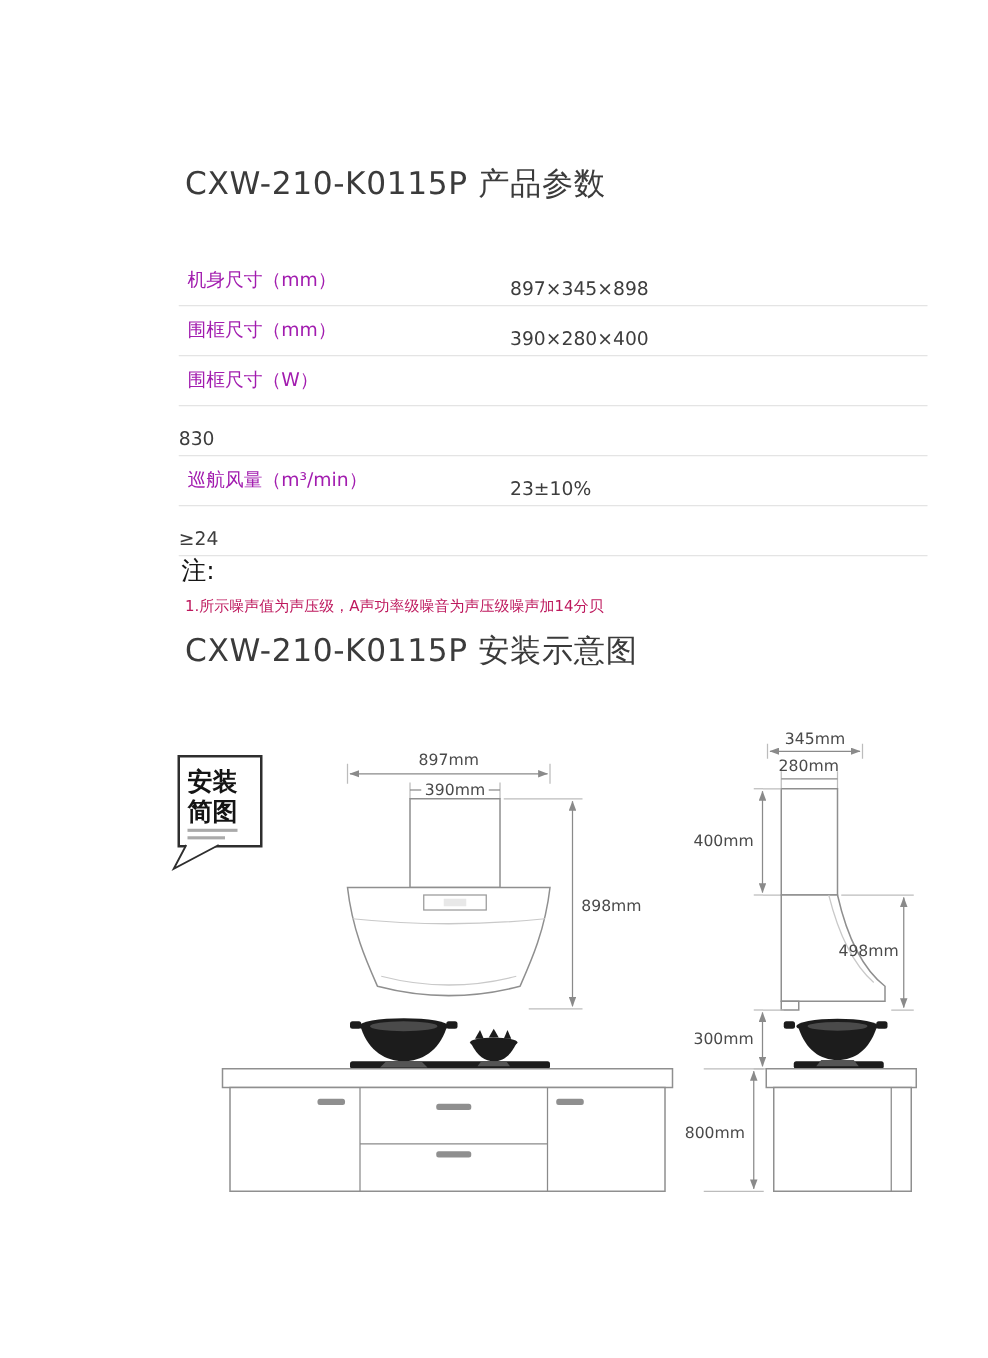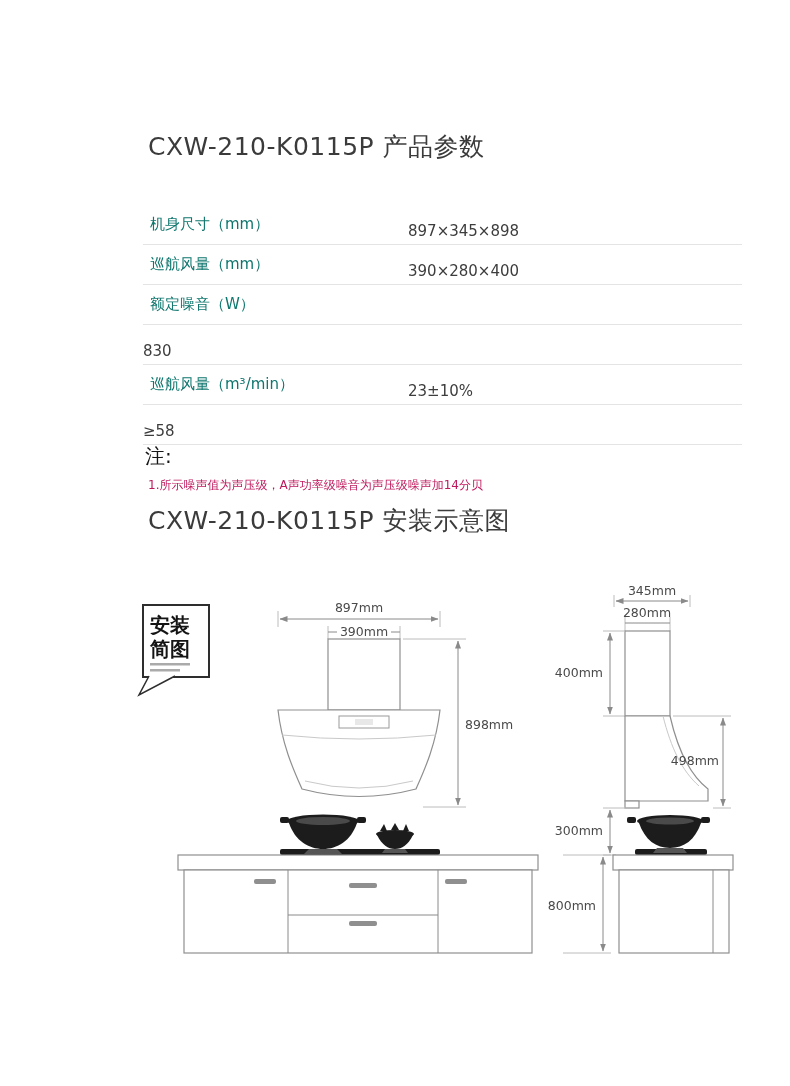--- a/index.html
+++ b/index.html
@@ -5,21 +5,21 @@
   html,body{margin:0;padding:0;background:#ffffff;}
   body{font-family:"DejaVu Sans","Liberation Sans",sans-serif;color:#3d3d3d;}
   .page{position:relative;width:694px;height:1086px;background:#ffffff;overflow:hidden;margin:0 auto;}
 
   .sec-title{position:absolute;left:100px;margin:0;font-size:25px;font-weight:400;color:#3b3b3b;letter-spacing:0.5px;}
   .t1{top:130px;}
   .t2{top:504px;}
 
   .spec-table{position:absolute;left:95px;top:205px;width:608px;}
   .spec-row{height:39px;display:flex;align-items:center;border-bottom:1px solid #e4e4e4;font-size:15px;}
-  .spec-label{width:258px;padding-left:7px;color:#0f766e;}
+  .spec-label{width:258px;padding-left:7px;color:#a21caf;}
   .spec-value{flex:1;color:#3d3d3d;margin-top:12px;}
 
   .note-label{position:absolute;left:97px;top:443px;font-size:20px;color:#161616;}
   .note-text{position:absolute;left:100px;top:477px;font-size:12px;color:#be185d;}
 
   .diagram{position:absolute;left:85px;top:583px;width:620px;height:400px;}
 
   .dim{stroke:#8a8a8a;stroke-width:1;fill:none;}
   .ext{stroke:#bcbcbc;stroke-width:1;fill:none;}
   .outline{fill:#ffffff;stroke:#8f8f8f;stroke-width:1.2;}
@@ -37,35 +37,35 @@
 <div class="page">
 
   <h1 class="sec-title t1">CXW-210-K0115P 产品参数</h1>
 
   <div class="spec-table">
     <div class="spec-row">
       <div class="spec-label">机身尺寸（mm）</div>
       <div class="spec-value">897×345×898</div>
     </div>
     <div class="spec-row">
-      <div class="spec-label">巡航风量（mm）</div>
+      <div class="spec-label">围框尺寸（mm）</div>
       <div class="spec-value">390×280×400</div>
     </div>
     <div class="spec-row">
-      <div class="spec-label">额定噪音（W）</div>
+      <div class="spec-label">围框尺寸（W）</div>
     </div>
     <div class="spec-row">
       <div class="spec-value">830</div>
     </div>
     <div class="spec-row">
       <div class="spec-label">巡航风量（m³/min）</div>
       <div class="spec-value">23±10%</div>
     </div>
     <div class="spec-row">
-      <div class="spec-value">≥58</div>
+      <div class="spec-value">≥24</div>
     </div>
   </div>
 
   <div class="note-label">注:</div>
   <div class="note-text">1.所示噪声值为声压级，A声功率级噪音为声压级噪声加14分贝</div>
 
   <h1 class="sec-title t2">CXW-210-K0115P 安装示意图</h1>
 
   <svg class="diagram" viewBox="0 0 620 400">
     <defs>

